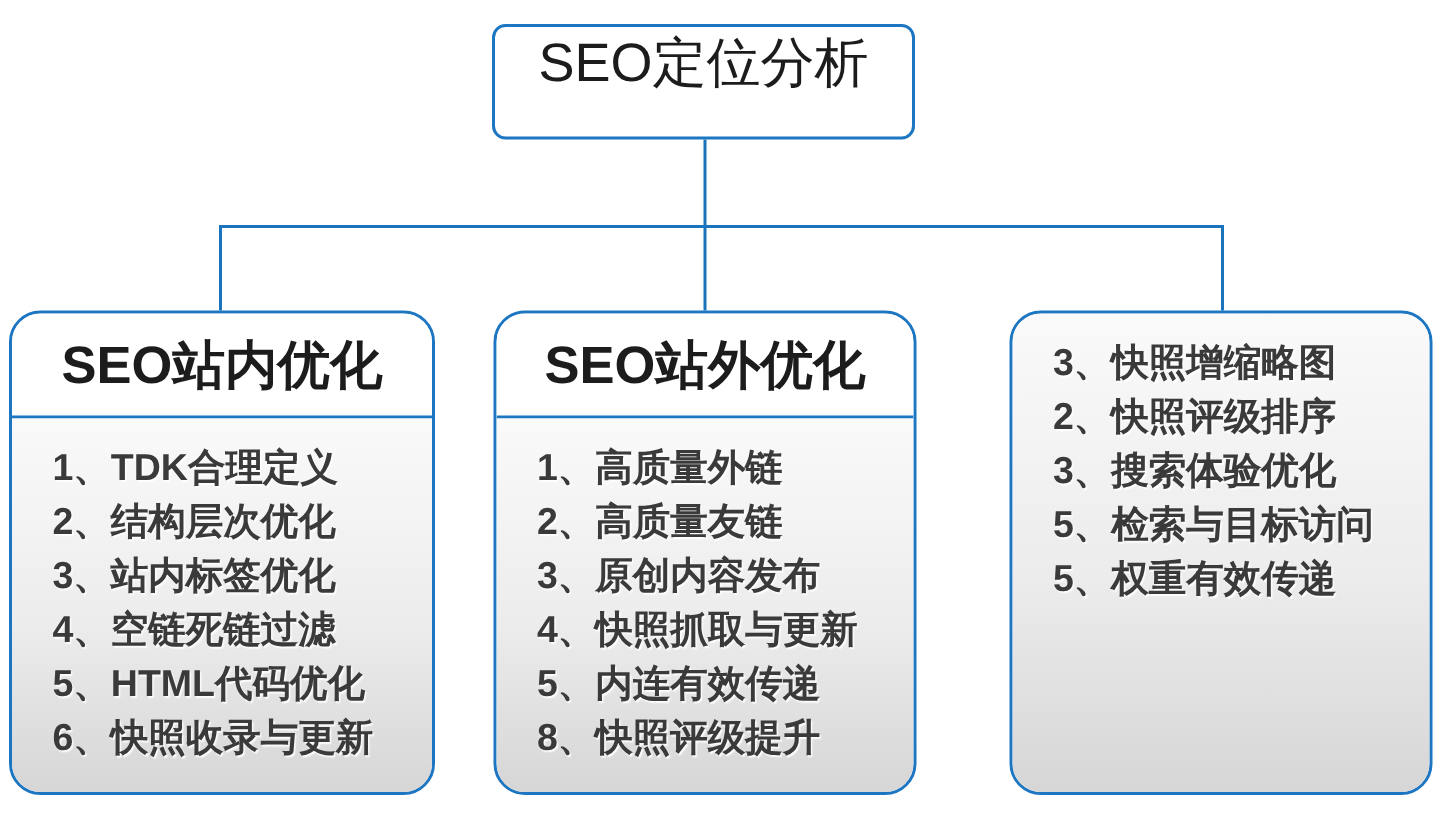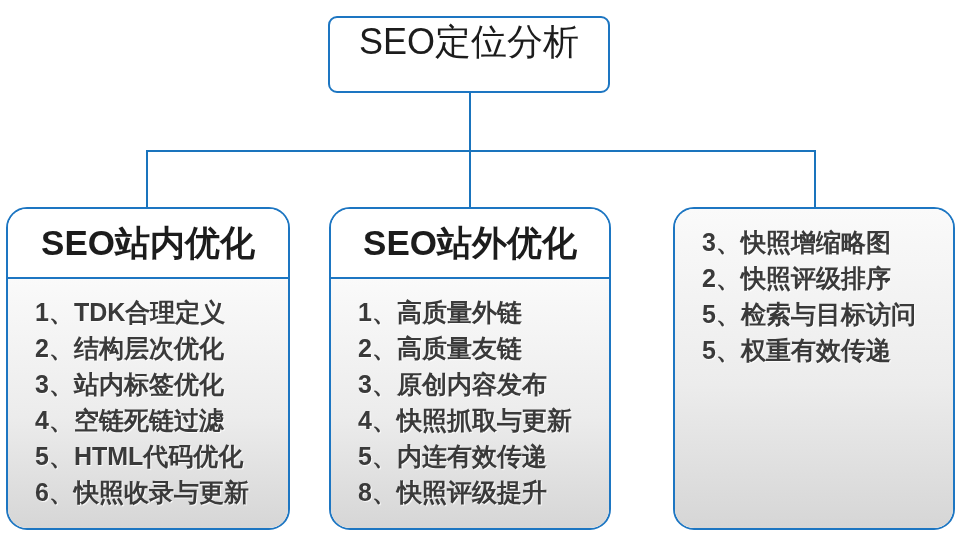--- a/index.html
+++ b/index.html
@@ -127,18 +127,19 @@
       <li>4、快照抓取与更新</li>
       <li>5、内连有效传递</li>
       <li>8、快照评级提升</li>
     </ul>
   </section>
 
   <section class="column" style="left:673px; width:282px;">
     <ul class="col-list">
       <li>3、快照增缩略图</li>
       <li>2、快照评级排序</li>
+      <li>3、搜索体验优化</li>
       <li>5、检索与目标访问</li>
       <li>5、权重有效传递</li>
     </ul>
   </section>
 
 </div>
 
 </body></html>

